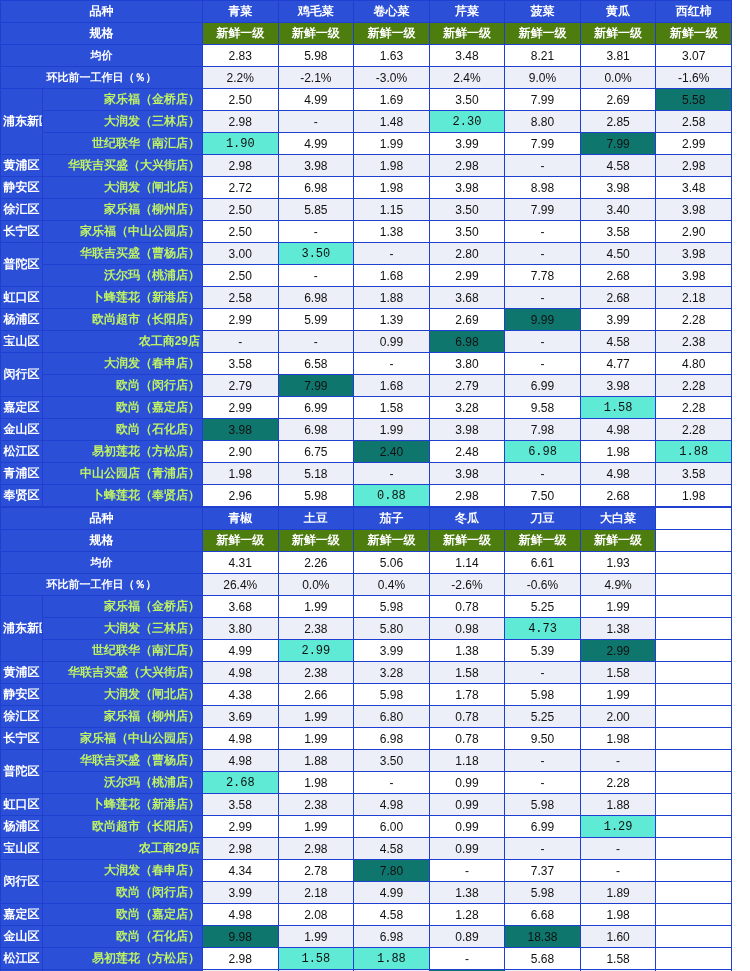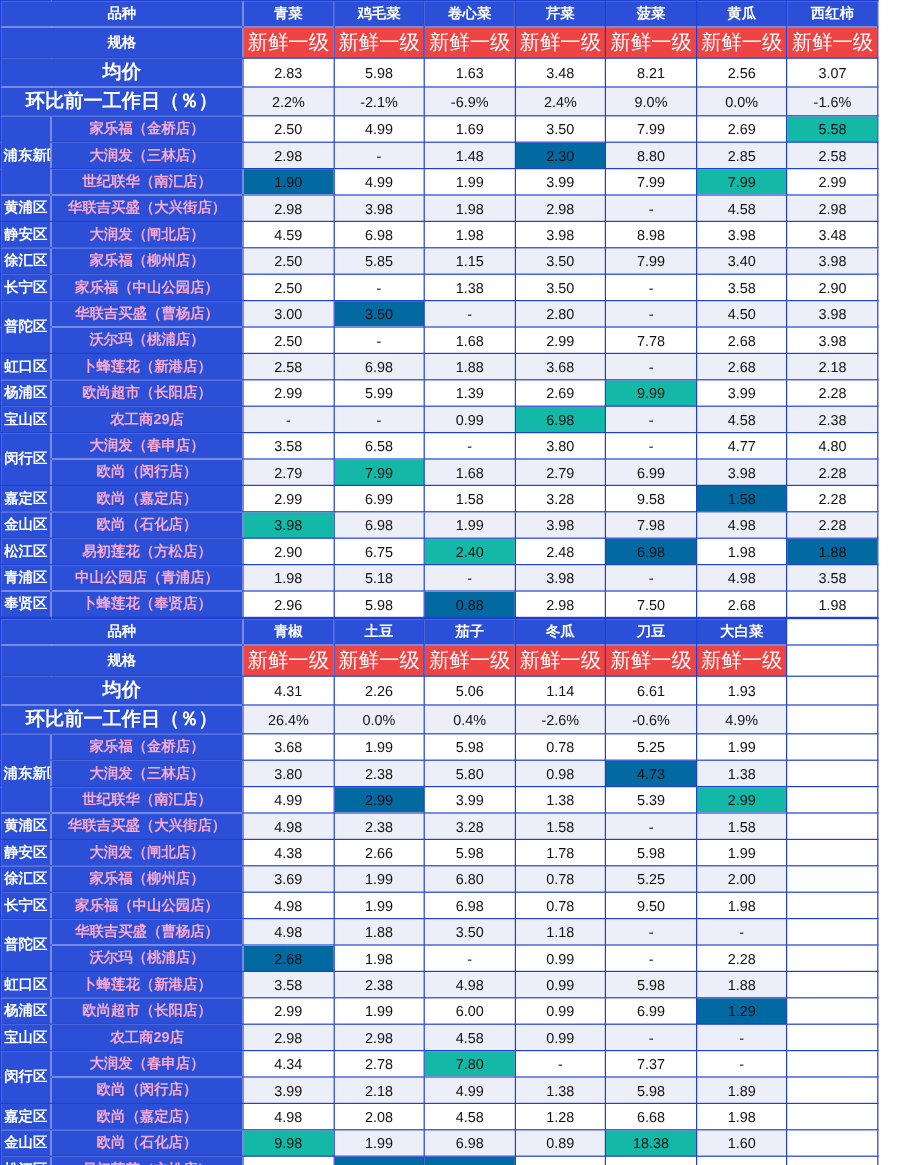--- a/index.html
+++ b/index.html
@@ -1,28 +1,28 @@
 <!DOCTYPE html>
 <html><head>
 <meta charset="utf-8">
 <style>
   html,body{margin:0;padding:0;background:#fff;}
   body{font-family:"Liberation Sans","DejaVu Sans",sans-serif;}
   #sheet{width:750px;}
   table{border-collapse:collapse;width:732px;table-layout:fixed;}
   td,th{border:1px solid #1f3fd0;font-size:12px;text-align:center;vertical-align:middle;padding:1px 2px;height:22px;box-sizing:border-box;overflow:hidden;white-space:nowrap;}
   .hdr{background:#2b4fd6;color:#fff;font-weight:bold;}
-  .hdr2{background:#ef4444;color:#fff;font-weight:normal;font-size:17px;}
-  .rowlbl{background:#2b4fd6;color:#fff;font-weight:bold;font-size:16px;}
+  .hdr2{background:#4d7c0f;color:#fff;font-weight:bold;font-size:12px;}
+  .rowlbl{background:#2b4fd6;color:#fff;font-weight:bold;font-size:11px;}
   .dist{background:#2b4fd6;color:#fff;font-weight:bold;font-size:12px;}
-  .store{background:#2b4fd6;color:#f9a8d4;font-weight:bold;font-size:12px;}
+  .store{background:#2b4fd6;color:#bef264;font-weight:bold;font-size:12px;text-align:right;}
   .num{background:#fff;color:#111;}
   .num.alt{background:#eceff7;}
-  .hi-red{background:#14b8a6;}
-  .hi-green{background:#0369a1;}
+  .hi-red{background:#0f766e;}
+  .hi-green{background:#5eead4;font-family:Liberation Mono, monospace;}
   .name-col{width:42px;}
   .store-col{width:160px;}
   .blank{border:1px solid #1f3fd0;background:#fff;}
 </style>
 </head>
 <body>
 
 <div id="sheet">
   <table>
     <colgroup>
@@ -57,28 +57,28 @@
           <td class="hdr2">新鲜一级</td>
           <td class="hdr2">新鲜一级</td>
         </tr>
         <tr>
           <td class="rowlbl" colspan="2">均价</td>
           <td class="num">2.83</td>
           <td class="num">5.98</td>
           <td class="num">1.63</td>
           <td class="num">3.48</td>
           <td class="num">8.21</td>
-          <td class="num">2.56</td>
+          <td class="num">3.81</td>
           <td class="num">3.07</td>
         </tr>
         <tr>
           <td class="rowlbl" colspan="2">环比前一工作日（％）</td>
           <td class="num alt">2.2%</td>
           <td class="num alt">-2.1%</td>
-          <td class="num alt">-6.9%</td>
+          <td class="num alt">-3.0%</td>
           <td class="num alt">2.4%</td>
           <td class="num alt">9.0%</td>
           <td class="num alt">0.0%</td>
           <td class="num alt">-1.6%</td>
         </tr>
         <tr>
           <td class="dist" rowspan="3">浦东新区</td>
           <td class="store">家乐福（金桥店）</td>
           <td class="num">2.50</td>
           <td class="num">4.99</td>
@@ -115,21 +115,21 @@
           <td class="num alt">3.98</td>
           <td class="num alt">1.98</td>
           <td class="num alt">2.98</td>
           <td class="num alt">-</td>
           <td class="num alt">4.58</td>
           <td class="num alt">2.98</td>
         </tr>
         <tr>
           <td class="dist" rowspan="1">静安区</td>
           <td class="store">大润发（闸北店）</td>
-          <td class="num">4.59</td>
+          <td class="num">2.72</td>
           <td class="num">6.98</td>
           <td class="num">1.98</td>
           <td class="num">3.98</td>
           <td class="num">8.98</td>
           <td class="num">3.98</td>
           <td class="num">3.48</td>
         </tr>
         <tr>
           <td class="dist" rowspan="1">徐汇区</td>
           <td class="store">家乐福（柳州店）</td>

